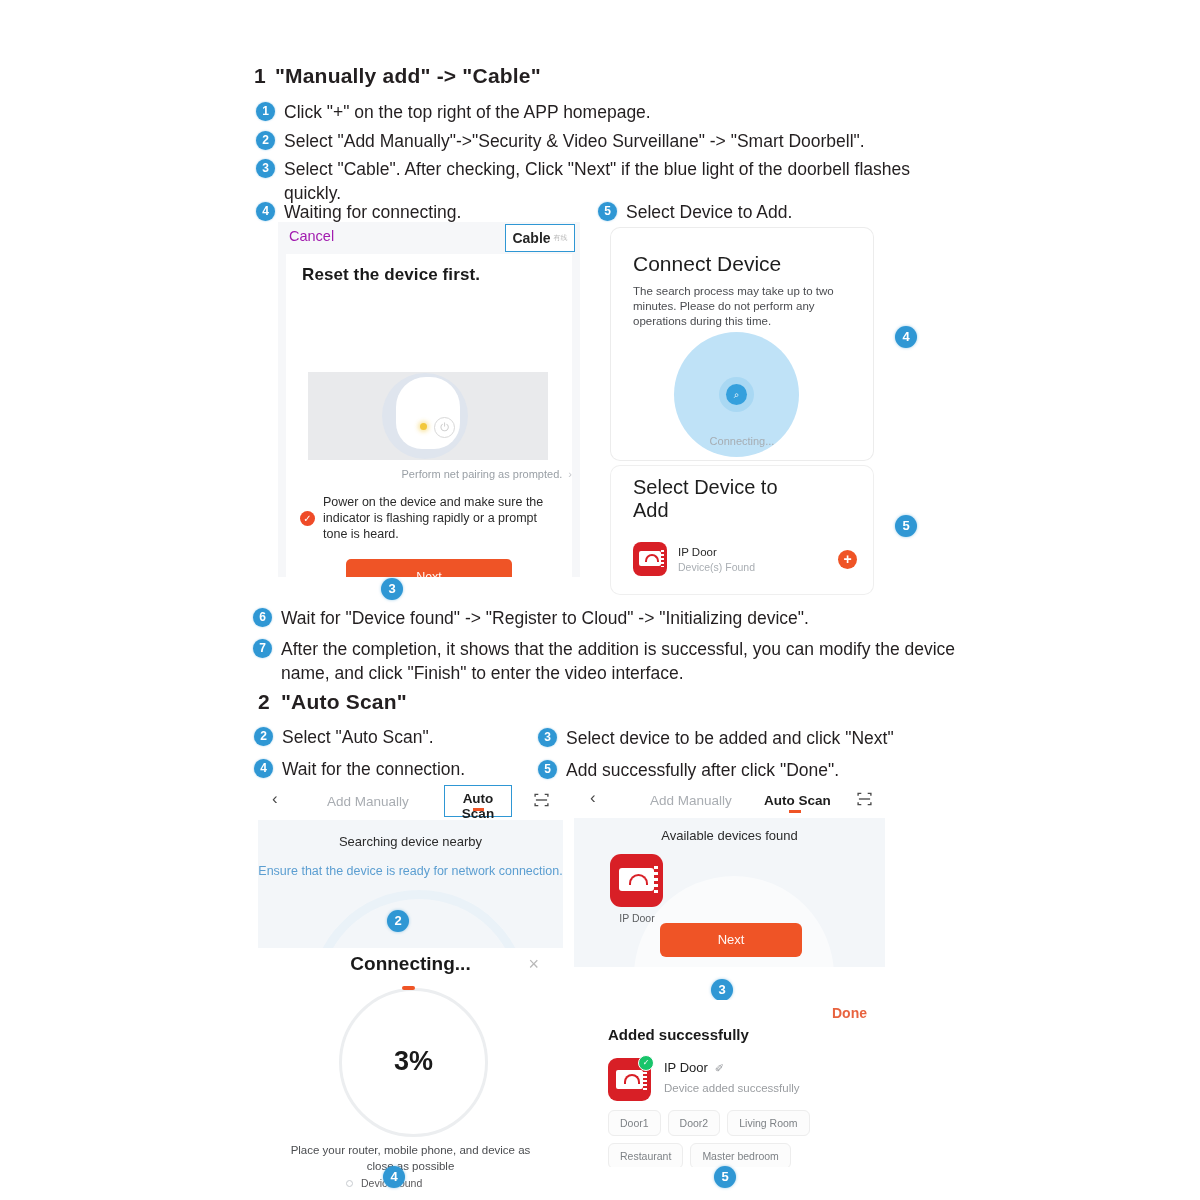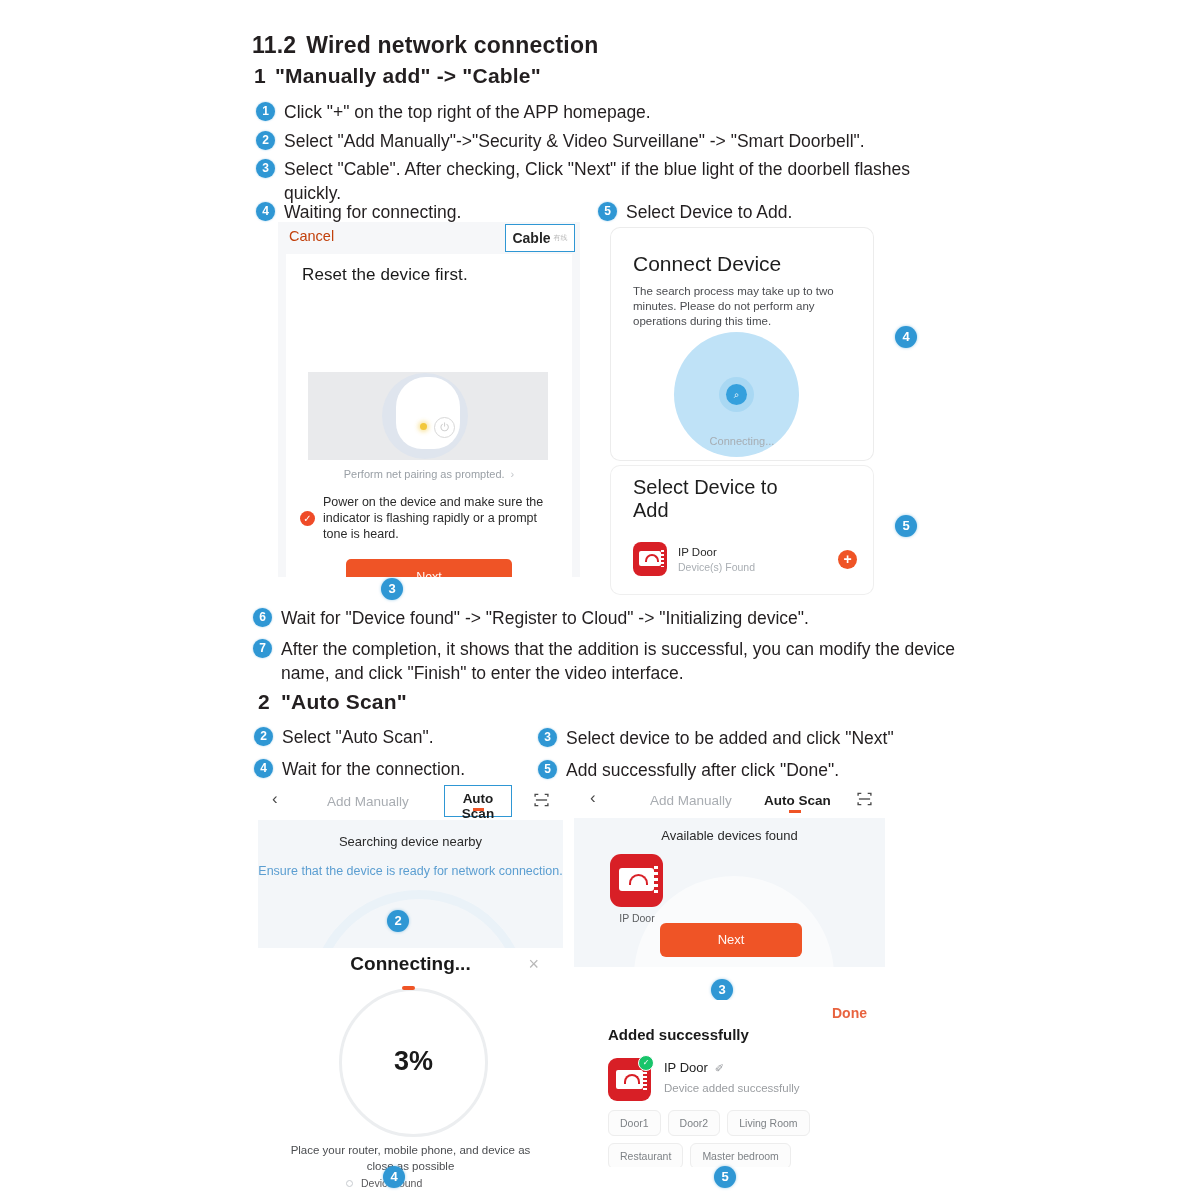--- a/index.html
+++ b/index.html
@@ -65,37 +65,37 @@
 
   #p-cable{
     left:278px;top:222px;width:302px;height:355px;
     background:#f6f7f9;
   }
   #p-cable .topbar{
     position:absolute;left:0;top:0;width:302px;height:32px;
     background:#f6f7f9;
   }
   #p-cable .cancel{
-    position:absolute;left:11px;top:6px;font-size:14.5px;color:#c2410c;
+    position:absolute;left:11px;top:6px;font-size:14.5px;color:#a21caf;
   }
   #p-cable .cable-tab{
     position:absolute;left:227px;top:2px;width:68px;height:26px;
     border:1.6px solid #2f97d4;background:#ffffff;
     display:flex;align-items:center;justify-content:center;gap:3px;
   }
   #p-cable .cable-tab .lbl{font-size:14px;font-weight:600;color:#262626;}
   #p-cable .cable-tab .sub{font-size:7px;color:#b9b9b9;}
 
   #p-cable .card{
     position:absolute;left:8px;top:32px;width:286px;height:323px;
     background:#ffffff;
   }
   #p-cable h3{
     margin:0;position:absolute;left:16px;top:11px;
-    font-size:17px;font-weight:normal;color:#1a1a1a;letter-spacing:.1px;
+    font-size:17px;font-weight:bold;color:#1a1a1a;letter-spacing:.1px;
   }
   #p-cable .body{
     position:absolute;left:16px;top:36px;width:252px;
     font-size:11.5px;line-height:15.5px;color:#5d5f63;
   }
   #p-cable .imgbox{
     position:absolute;left:22px;top:118px;width:240px;height:88px;
     background:#e9eaec;
   }
   #p-cable .dev-circle{
@@ -109,21 +109,21 @@
   #p-cable .dev-led{
     position:absolute;left:24px;top:46px;width:7px;height:7px;border-radius:50%;
     background:#f2c83c;box-shadow:0 0 4px 2px rgba(242,200,60,.45);
   }
   #p-cable .dev-btn{
     position:absolute;left:38px;top:40px;width:19px;height:19px;border-radius:50%;
     border:1.3px solid #d8d8d8;color:#c9c9c9;font-size:11px;
     text-align:center;line-height:18px;
   }
   #p-cable .pairing{
-    position:absolute;left:0;top:214px;width:286px;text-align:center;
+    position:absolute;left:0;top:214px;width:286px;text-align:right;
     font-size:11px;color:#9aa0a6;
   }
   #p-cable .pairing .chev{margin-left:6px;color:#c3c6ca;}
   #p-cable .checkrow{
     position:absolute;left:14px;top:240px;width:260px;
     display:flex;gap:8px;align-items:center;
   }
   #p-cable .chk{
     width:15px;height:15px;border-radius:50%;background:#ef4b28;color:#fff;
     font-size:10px;text-align:center;line-height:15px;flex:0 0 auto;
@@ -363,23 +363,20 @@
   #p-added .chip{
     border:1px solid #ededed;border-radius:6px;background:#fcfcfc;
     padding:6px 11px;font-size:10.5px;color:#7e8286;
   }
 </style>
 </head>
 <body>
 
 <div class="page">
 
-  <div class="h-sec">
-    <span class="num">11.2</span><span>Wired network connection</span>
-  </div>
 
   <div class="h-sub">
     <span class="num">1</span><span>"Manually add" -&gt; "Cable"</span>
   </div>
 
   <div class="step" style="left:256px;top:100px;width:700px;">
     <span class="bullet">1</span>
     <span class="txt">Click "+" on the top right of the APP homepage.</span>
   </div>
 

